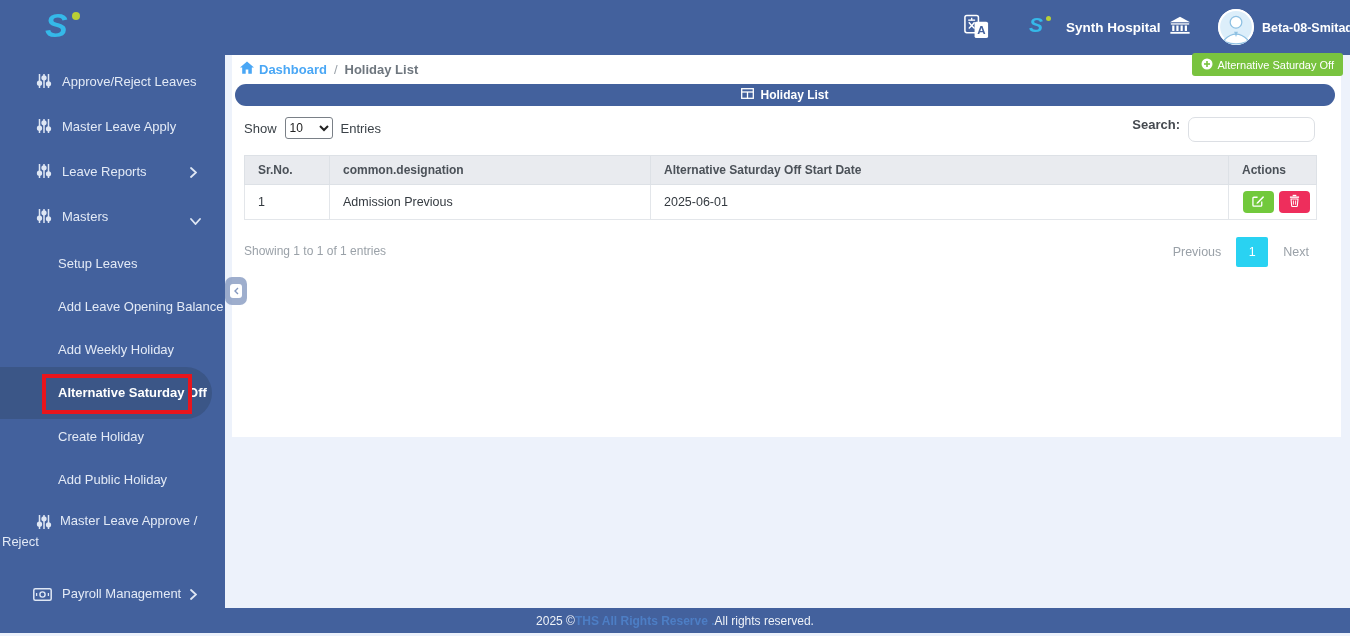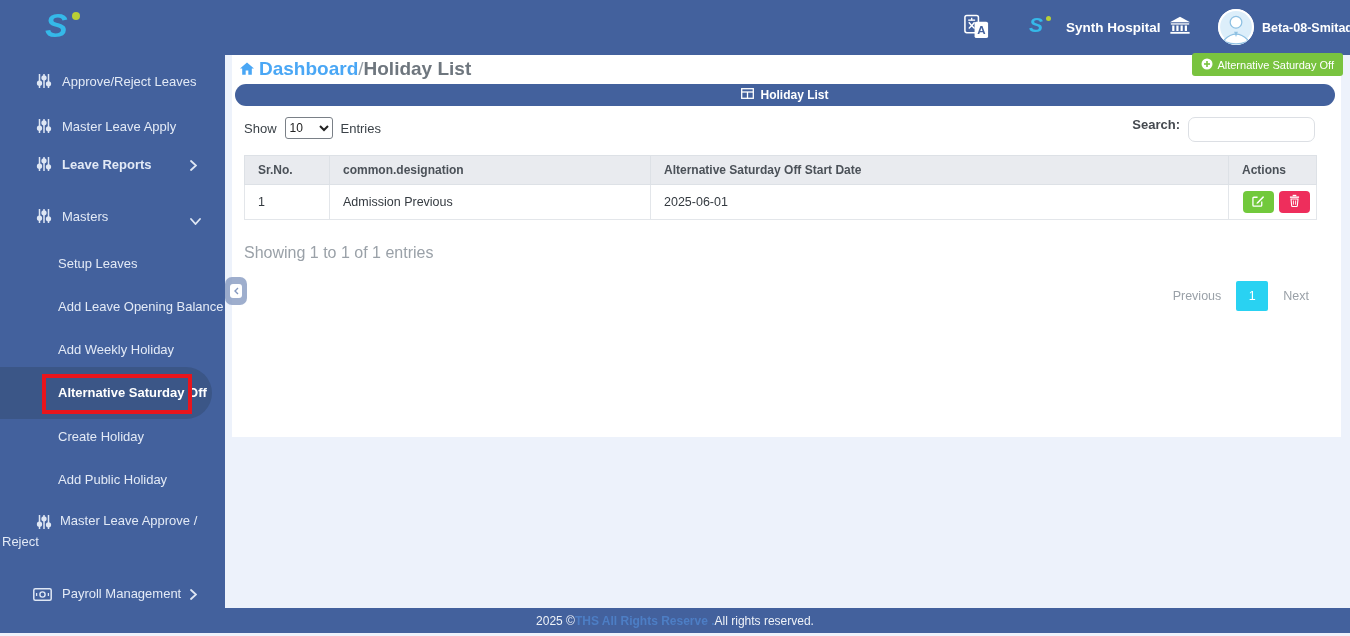--- a/index.html
+++ b/index.html
@@ -27,39 +27,39 @@
   .nav-item.sub .lbl{left:58px;}
   .nav-item .chev{position:absolute;left:190px;top:6px;}
   .active-pill{position:absolute;left:-28px;top:312px;width:240px;height:52px;border-radius:28px;background:#3b5687;}
   .nav-item.active{color:#ffffff;font-weight:bold;}
   .annotation-rect{position:absolute;left:42px;top:319px;width:150px;height:40px;border:4px solid #e8151d;z-index:9;pointer-events:none;}
   .wrap-lbl{margin-left:2px;width:215px;text-indent:58px;line-height:21px;font-size:13px;}
 
   
   .add-btn{position:absolute;right:7px;top:53px;height:23px;z-index:6;background:#79c33f;color:#fff;border:none;border-radius:3px;font-size:11px;display:flex;align-items:center;gap:4px;padding:0 9px;cursor:pointer;}
   .panel{position:absolute;left:232px;top:55px;width:1109px;height:382px;background:#fff;z-index:2;}
-  .breadcrumb{position:absolute;left:8px;top:5px;height:18px;display:flex;align-items:center;gap:0;font-size:19px;}
+  .breadcrumb{position:absolute;left:8px;top:5px;height:18px;display:flex;align-items:center;gap:7px;font-size:13px;}
   .bc-home{display:flex;align-items:center;gap:5px;color:#4aa7f5;font-weight:bold;cursor:pointer;}
   .bc-sep{color:#98a0a8;}
   .bc-cur{color:#6e767e;font-weight:bold;}
   .panel-titlebar{position:absolute;left:3px;right:6px;top:29px;height:22px;background:#43619d;border-radius:13px;color:#fff;font-size:12px;font-weight:bold;display:flex;align-items:center;justify-content:center;gap:6px;}
   .show-group{position:absolute;left:12px;top:62px;display:flex;align-items:center;gap:8px;font-size:13px;color:#3b4248;}
   .page-size{width:48px;height:22px;font-size:12px;border:1.5px solid #7a8087;border-radius:3px;background:#fff;color:#222;}
   .search-group{position:absolute;right:26px;top:62px;display:flex;gap:8px;font-size:13px;color:#3b4248;}
   .search-group label{font-weight:bold;color:#44494f;}
   .search-input{width:127px;height:25px;border:1px solid #dcdfe4;border-radius:7px;outline:none;padding:0 8px;font-size:12px;}
   table.grid{position:absolute;left:12px;top:100px;width:1072px;border-collapse:collapse;table-layout:fixed;}
   table.grid th{background:#e9ebef;border:1px solid #dde1e6;font-size:12px;color:#4b5158;text-align:left;padding:7px 6px 7px 13px;cursor:pointer;}
   table.grid td{background:#fff;border:1px solid #e3e6ea;font-size:12.5px;color:#343a40;padding:6px 6px 6px 13px;}
   th.c-actions,td.c-actions{text-align:center;padding-left:6px;}
   .act-wrap{display:flex;gap:5px;justify-content:center;}
   .btn-edit{width:31px;height:22px;background:#72c93c;border:none;border-radius:4px;display:flex;align-items:center;justify-content:center;cursor:pointer;}
   .btn-del{width:31px;height:22px;background:#ee2e5c;border:none;border-radius:4px;display:flex;align-items:center;justify-content:center;cursor:pointer;}
-  .summary{position:absolute;left:12px;top:189px;font-size:16px;color:#9aa1a8;}
-  .pager{position:absolute;right:32px;top:182px;display:flex;align-items:center;gap:15px;margin-top:44px;}
+  .summary{position:absolute;left:12px;top:189px;font-size:12px;color:#9aa1a8;}
+  .pager{position:absolute;right:32px;top:182px;display:flex;align-items:center;gap:15px;}
   .pg-link{font-size:12.5px;color:#9aa1a8;cursor:pointer;}
   .pg-num{width:32px;height:30px;background:#29d2f2;color:#fff;font-size:12.5px;display:flex;align-items:center;justify-content:center;border-radius:2px;cursor:pointer;}
   .collapse-toggle{position:absolute;left:225px;top:277px;width:22px;height:28px;background:rgba(131,151,191,.78);border-radius:7px;z-index:6;display:flex;align-items:center;justify-content:center;cursor:pointer;}
   .ct-inner{width:12px;height:14px;background:#fff;border-radius:3px;display:flex;align-items:center;justify-content:center;}
 
   
   .footer{position:absolute;left:0;right:0;bottom:3px;height:25px;background:#43619d;z-index:5;display:flex;align-items:center;justify-content:center;gap:0;font-size:12px;color:#eef2f8;}
   .footer .f-link{color:#4d7ec5;font-weight:bold;cursor:pointer;}
 </style>
 </head>
@@ -134,21 +134,21 @@
               <circle cx="3.5" cy="10.2" r="1.9"></circle>
               <line x1="8" y1="1" x2="8" y2="15"></line>
               <circle cx="8" cy="4.8" r="1.9"></circle>
               <line x1="12.5" y1="1" x2="12.5" y2="15"></line>
               <circle cx="12.5" cy="10.8" r="1.9"></circle>
             </g>
           </svg></span>
       <span class="lbl">Master Leave Apply</span>
     </div>
 
-    <div class="nav-item" style="top:98px;font-weight:bold;">
+    <div class="nav-item" style="top:105px;">
       <span class="nico"><svg width="16" height="16" viewBox="0 0 16 16">
             <g stroke="#dfe7f4" stroke-width="1.5" fill="#dfe7f4">
               <line x1="3.5" y1="1" x2="3.5" y2="15"></line>
               <circle cx="3.5" cy="10.2" r="1.9"></circle>
               <line x1="8" y1="1" x2="8" y2="15"></line>
               <circle cx="8" cy="4.8" r="1.9"></circle>
               <line x1="12.5" y1="1" x2="12.5" y2="15"></line>
               <circle cx="12.5" cy="10.8" r="1.9"></circle>
             </g>
           </svg></span>

